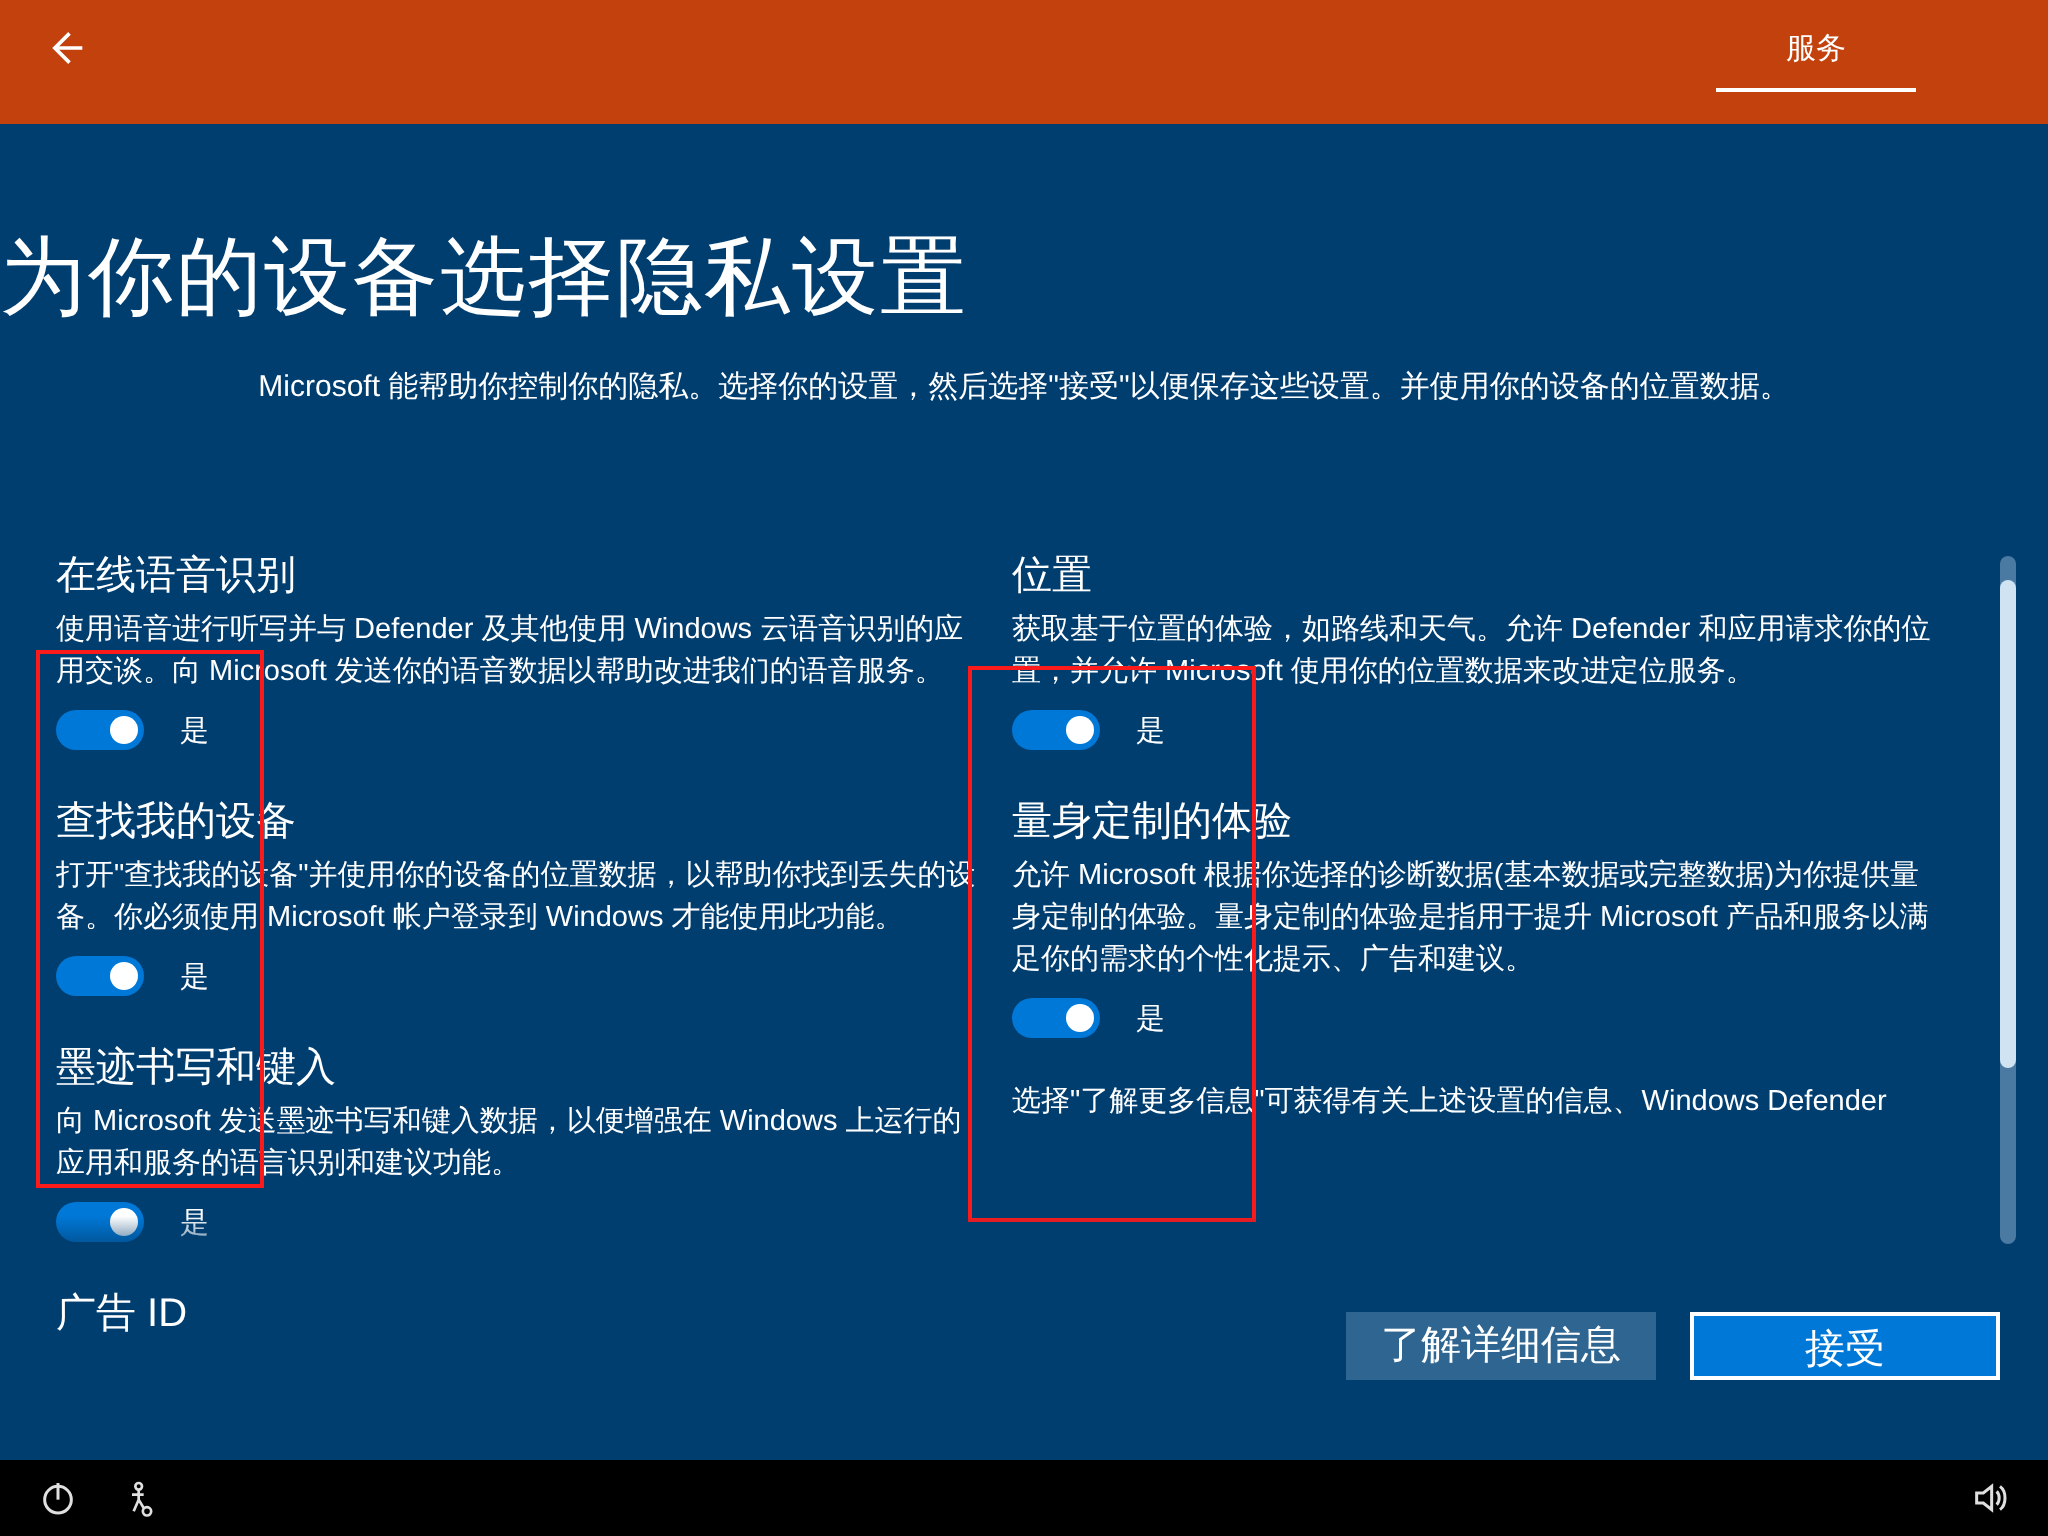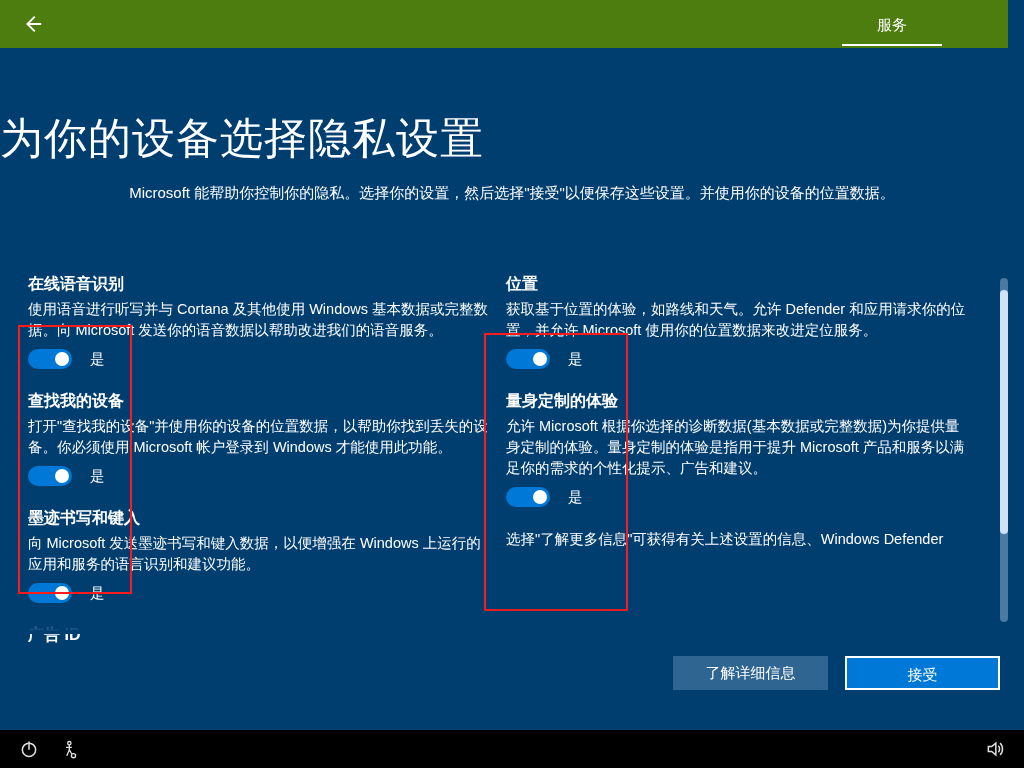--- a/index.html
+++ b/index.html
@@ -10,24 +10,24 @@
     background: #003e70;
     font-family: "Microsoft YaHei", "Segoe UI", sans-serif;
     color: #ffffff;
     overflow: hidden;
   }
 
   
   .topbar {
     position: absolute;
     left: 0;
-    right: 16px;
+    right: 0;
     top: 0;
-    height: 48px;
-    background: #4d7c0f;
+    height: 62px;
+    background: #c2410c;
   }
   .back-arrow {
     position: absolute;
     left: 14px;
     top: 6px;
     width: 36px;
     height: 36px;
     display: flex;
     align-items: center;
     justify-content: center;
@@ -84,21 +84,21 @@
   }
   .col {
     position: absolute;
     top: 0;
     width: 465px;
   }
   .col-left  { left: 0; }
   .col-right { left: 478px; }
 
   .setting       { margin-bottom: 22px; }
-  .setting-title { font-size: 16px; font-weight: 700; margin-bottom: 4px; }
+  .setting-title { font-size: 20px; font-weight: 400; margin-bottom: 4px; }
   .setting-desc  { font-size: 14.5px; line-height: 21px; }
 
   .toggle-row {
     display: flex;
     align-items: center;
     margin-top: 8px;
   }
   .toggle {
     width: 44px;
     height: 20px;
@@ -163,21 +163,21 @@
   }
 
   
   .btn {
     position: absolute;
     top: 656px;
     height: 34px;
     width: 155px;
     text-align: center;
     line-height: 34px;
-    font-size: 15px;
+    font-size: 20px;
     cursor: pointer;
     box-sizing: border-box;
   }
   .btn-learn  { right: 196px; background: #2e6591; color: #ffffff; }
   .btn-accept { right: 24px;  background: #0078d7; color: #ffffff; border: 2px solid #ffffff; }
 
   
   .taskstrip {
     position: absolute;
     left: 0;
@@ -215,21 +215,21 @@
 
 <div class="headline">为你的设备选择隐私设置</div>
 <div class="subtitle">Microsoft 能帮助你控制你的隐私。选择你的设置，然后选择"接受"以便保存这些设置。并使用你的设备的位置数据。</div>
 
 <div class="main-area">
 
   <div class="col col-left">
 
     <div class="setting">
       <div class="setting-title">在线语音识别</div>
-      <div class="setting-desc">使用语音进行听写并与 Cortana 及其他使用 Windows 基本数据或完整数据。向 Microsoft 发送你的语音数据以帮助改进我们的语音服务。</div>
+      <div class="setting-desc">使用语音进行听写并与 Defender 及其他使用 Windows 云语音识别的应用交谈。向 Microsoft 发送你的语音数据以帮助改进我们的语音服务。</div>
       <div class="toggle-row">
         <div class="toggle"></div>
         <div class="toggle-label">是</div>
       </div>
     </div>
 
     <div class="setting">
       <div class="setting-title">查找我的设备</div>
       <div class="setting-desc">打开"查找我的设备"并使用你的设备的位置数据，以帮助你找到丢失的设备。你必须使用 Microsoft 帐户登录到 Windows 才能使用此功能。</div>
       <div class="toggle-row">

